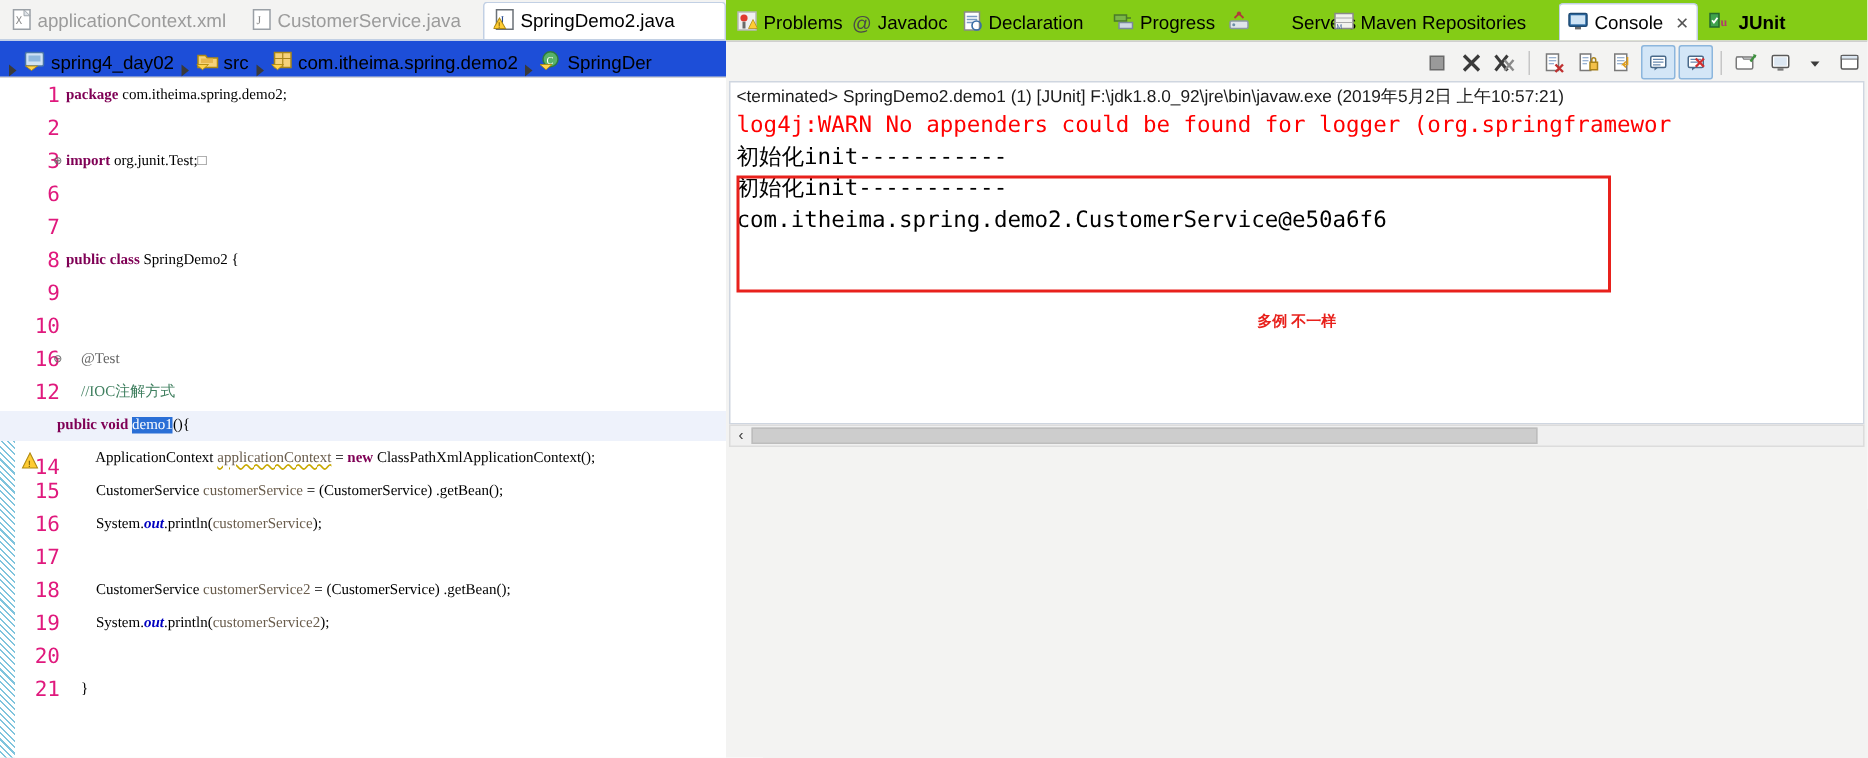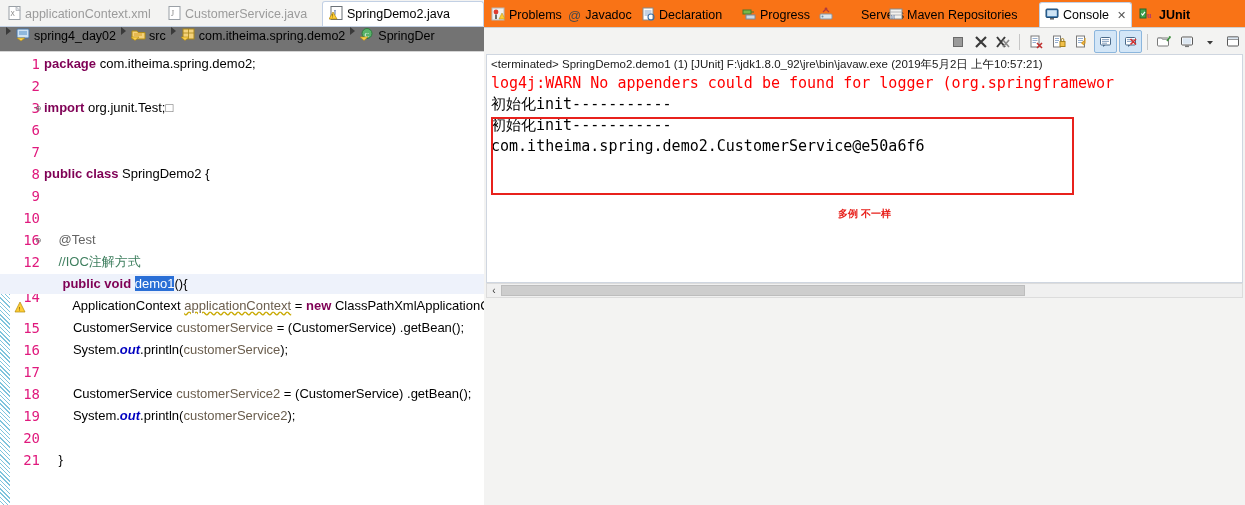--- a/index.html
+++ b/index.html
@@ -21,60 +21,60 @@
   .etab{position:absolute;top:2px;height:24px;display:flex;align-items:center;
         gap:4px;padding:0 6px;font-size:12.5px;box-sizing:border-box;}
   .etab.inactive{color:#9b9b9b;background:transparent;}
   .etab.active{background:#fff;color:#000;border:1px solid #c2d0e4;border-bottom:none;
         border-radius:3px 3px 0 0;top:1px;height:25px;}
   #etab0{left:2px;width:158px;}
   #etab1{left:162px;width:160px;}
   #etab2{left:322px;width:162px;}
 
   
-  #breadcrumb{height:24px;background:#737373;border-bottom:1px solid #d5d5d5;
-     display:flex;align-items:flex-start;padding-left:4px;gap:3px;font-size:12.5px;
+  #breadcrumb{height:24px;background:#1d4ed8;border-bottom:1px solid #d5d5d5;
+     display:flex;align-items:flex-end;padding-left:4px;gap:3px;font-size:12.5px;
      white-space:nowrap;overflow:hidden;}
   .crumb{display:flex;align-items:center;gap:3px;}
   .arrowtri{width:0;height:0;border-left:5px solid #3a3a3a;
      border-top:4px solid transparent;border-bottom:4px solid transparent;margin:0 2px;}
 
   
   #code-wrap{position:relative;height:455px;background:#fff;overflow:hidden;
      font-family:"DejaVu Sans Mono","Liberation Mono",monospace;}
   #changebar{position:absolute;left:0;top:0;width:10px;height:100%;background:#fff;}
   #changebar .seg{position:absolute;left:0;width:10px;
      background-image:repeating-linear-gradient(45deg,#7fc4dd 0 1px,#ffffff 1px 3px);
      background-color:#bfe2ef;}
   #gutter{position:absolute;left:0;top:0;width:44px;height:100%;}
   .ln{position:absolute;right:4px;color:#e0197d;font-size:14px;
       font-family:"DejaVu Sans Mono",monospace;text-align:right;}
   .foldmark{position:absolute;left:33px;width:11px;height:11px;font-size:9px;
       color:#6b6b6b;text-align:center;line-height:10px;}
   #codelines{position:absolute;left:44px;top:0;right:0;height:100%;}
-  .cl{position:absolute;left:0;white-space:pre;font-size:13px;
-      font-family:Liberation Sans, sans-serif;color:#000;line-height:20px;}
-  .cl.hl{left:-44px;padding-left:48px;right:0;background:#eef2fb;}
+  .cl{position:absolute;left:0;white-space:pre;font-size:10px;
+      font-family:Liberation Serif, serif;color:#000;line-height:20px;}
+  .cl.hl{left:-44px;padding-left:28px;right:0;background:#eef2fb;}
   .kw{color:#7f0055;font-weight:bold;}
   .cmt{color:#3f7f5f;}
   .ann{color:#646464;}
   .fld{color:#6a6a6a;}
   .ital{color:#0000c0;font-style:italic;font-weight:bold;}
   .localvar{color:#6a5d4d;}
   .sqgl{text-decoration:underline;text-decoration-style:wavy;
         text-decoration-color:#c8a800;}
   .sel{background:#2a6fd6;color:#fff;}
   .warnicon{position:absolute;left:14px;width:14px;height:14px;}
 
   
   #right{position:absolute;left:484px;top:0;width:761px;height:505px;
      background:#f3f3f2;}
 
   
-  #view-tabs{position:relative;height:27px;background:#f97316;}
+  #view-tabs{position:relative;height:27px;background:#84cc16;}
   .vtab{position:absolute;top:3px;height:24px;display:flex;align-items:center;
      gap:4px;padding:0 5px;font-size:12.5px;box-sizing:border-box;color:#000;
      white-space:nowrap;}
   .vtab.active{background:#fff;border:1px solid #c2d0e4;border-bottom:none;
      border-radius:3px 3px 0 0;top:2px;height:25px;}
   .vtab .closex{font-size:11px;color:#555;margin-left:4px;}
   .vtab.bold{font-weight:bold;}
 
   
   #console-toolbar{position:relative;height:27px;background:#f3f3f2;
@@ -204,21 +204,21 @@
         <div class="foldmark" style="top:51px;">⊕</div>
         <div class="ln" style="top:70px;">6</div>
         <div class="ln" style="top:92px;">7</div>
         <div class="ln" style="top:114px;">8</div>
         <div class="ln" style="top:136px;">9</div>
         <div class="ln" style="top:158px;">10</div>
         <div class="ln" style="top:180px;">16</div>
         <div class="foldmark" style="top:183px;">⊖</div>
         <div class="ln" style="top:202px;">12</div>
         <div class="ln" style="top:224px;">13</div>
-        <div class="ln" style="top:237px;">14</div>
+        <div class="ln" style="top:252px;">14</div>
         <div class="warnicon" style="top:248px;">
           <svg width="14" height="13" viewBox="0 0 14 13">
               <path d="M1 12 L6 2 L11 12 Z" fill="#ffcc33" stroke="#b08a10" stroke-width=".7"></path>
               <text x="4.6" y="11" font-size="6" fill="#4a3a00" font-family="sans-serif">!</text>
             </svg>
         </div>
         <div class="ln" style="top:268px;">15</div>
         <div class="ln" style="top:290px;">16</div>
         <div class="ln" style="top:312px;">17</div>
         <div class="ln" style="top:334px;">18</div>

